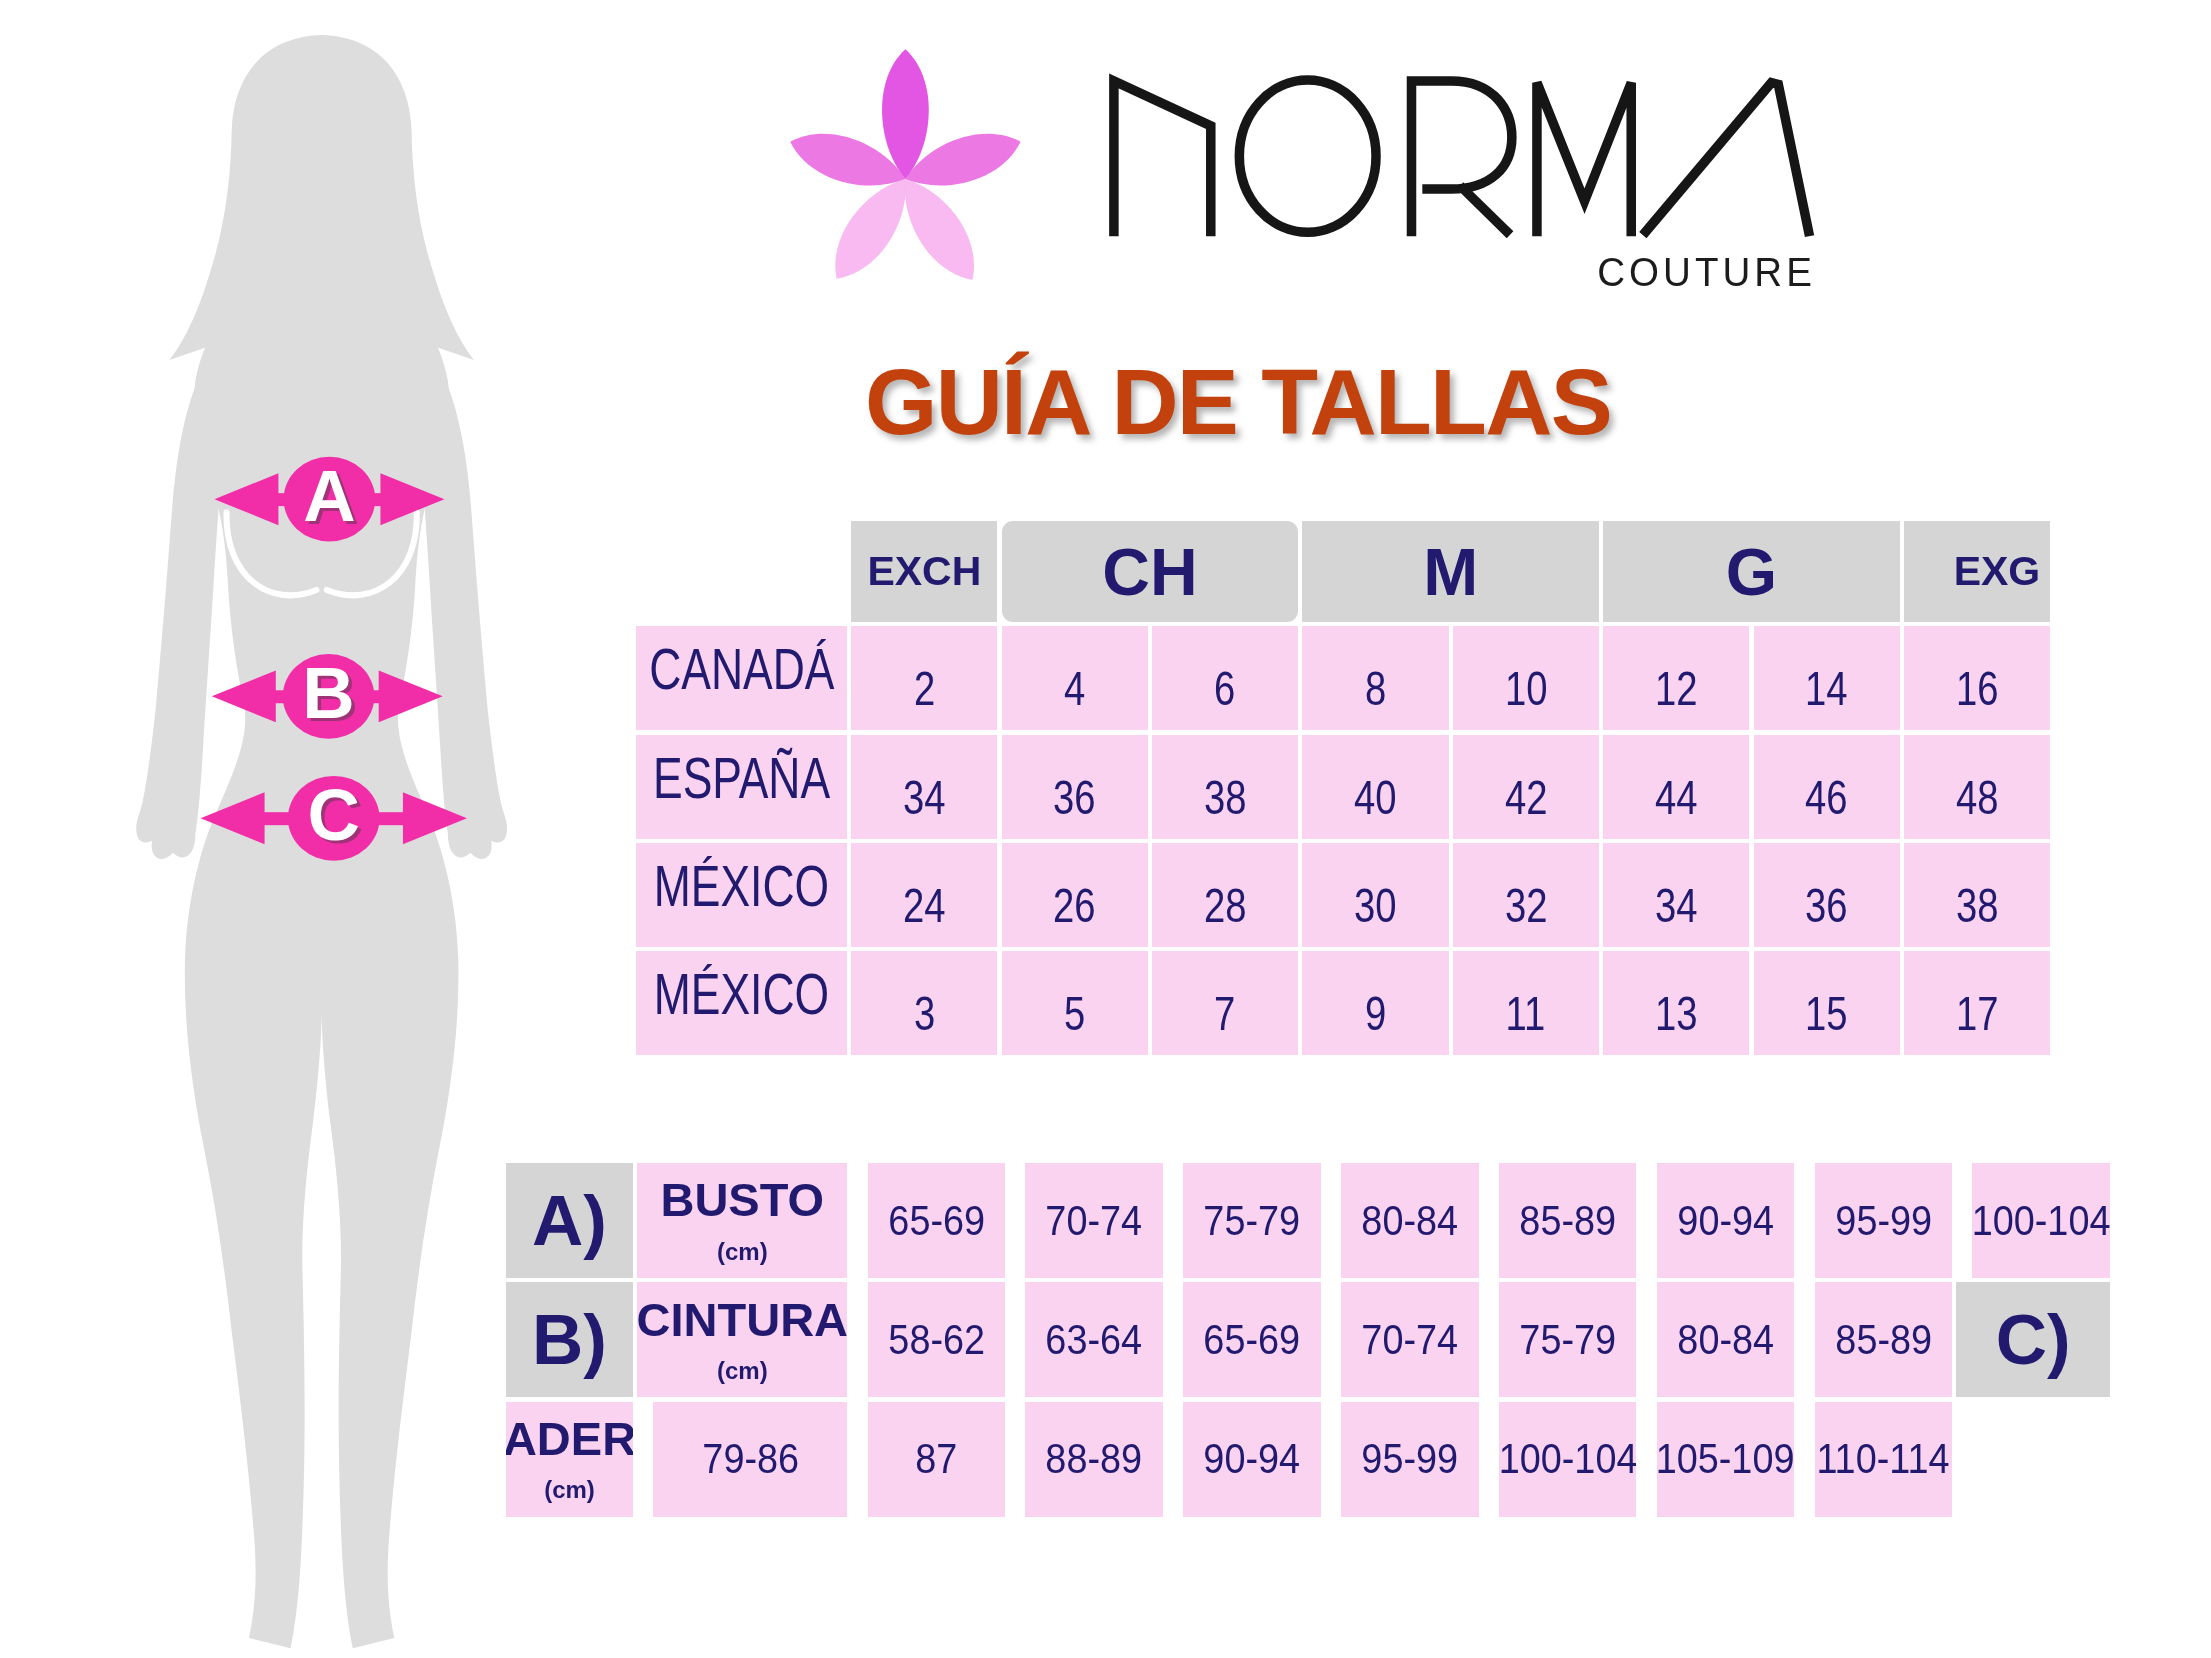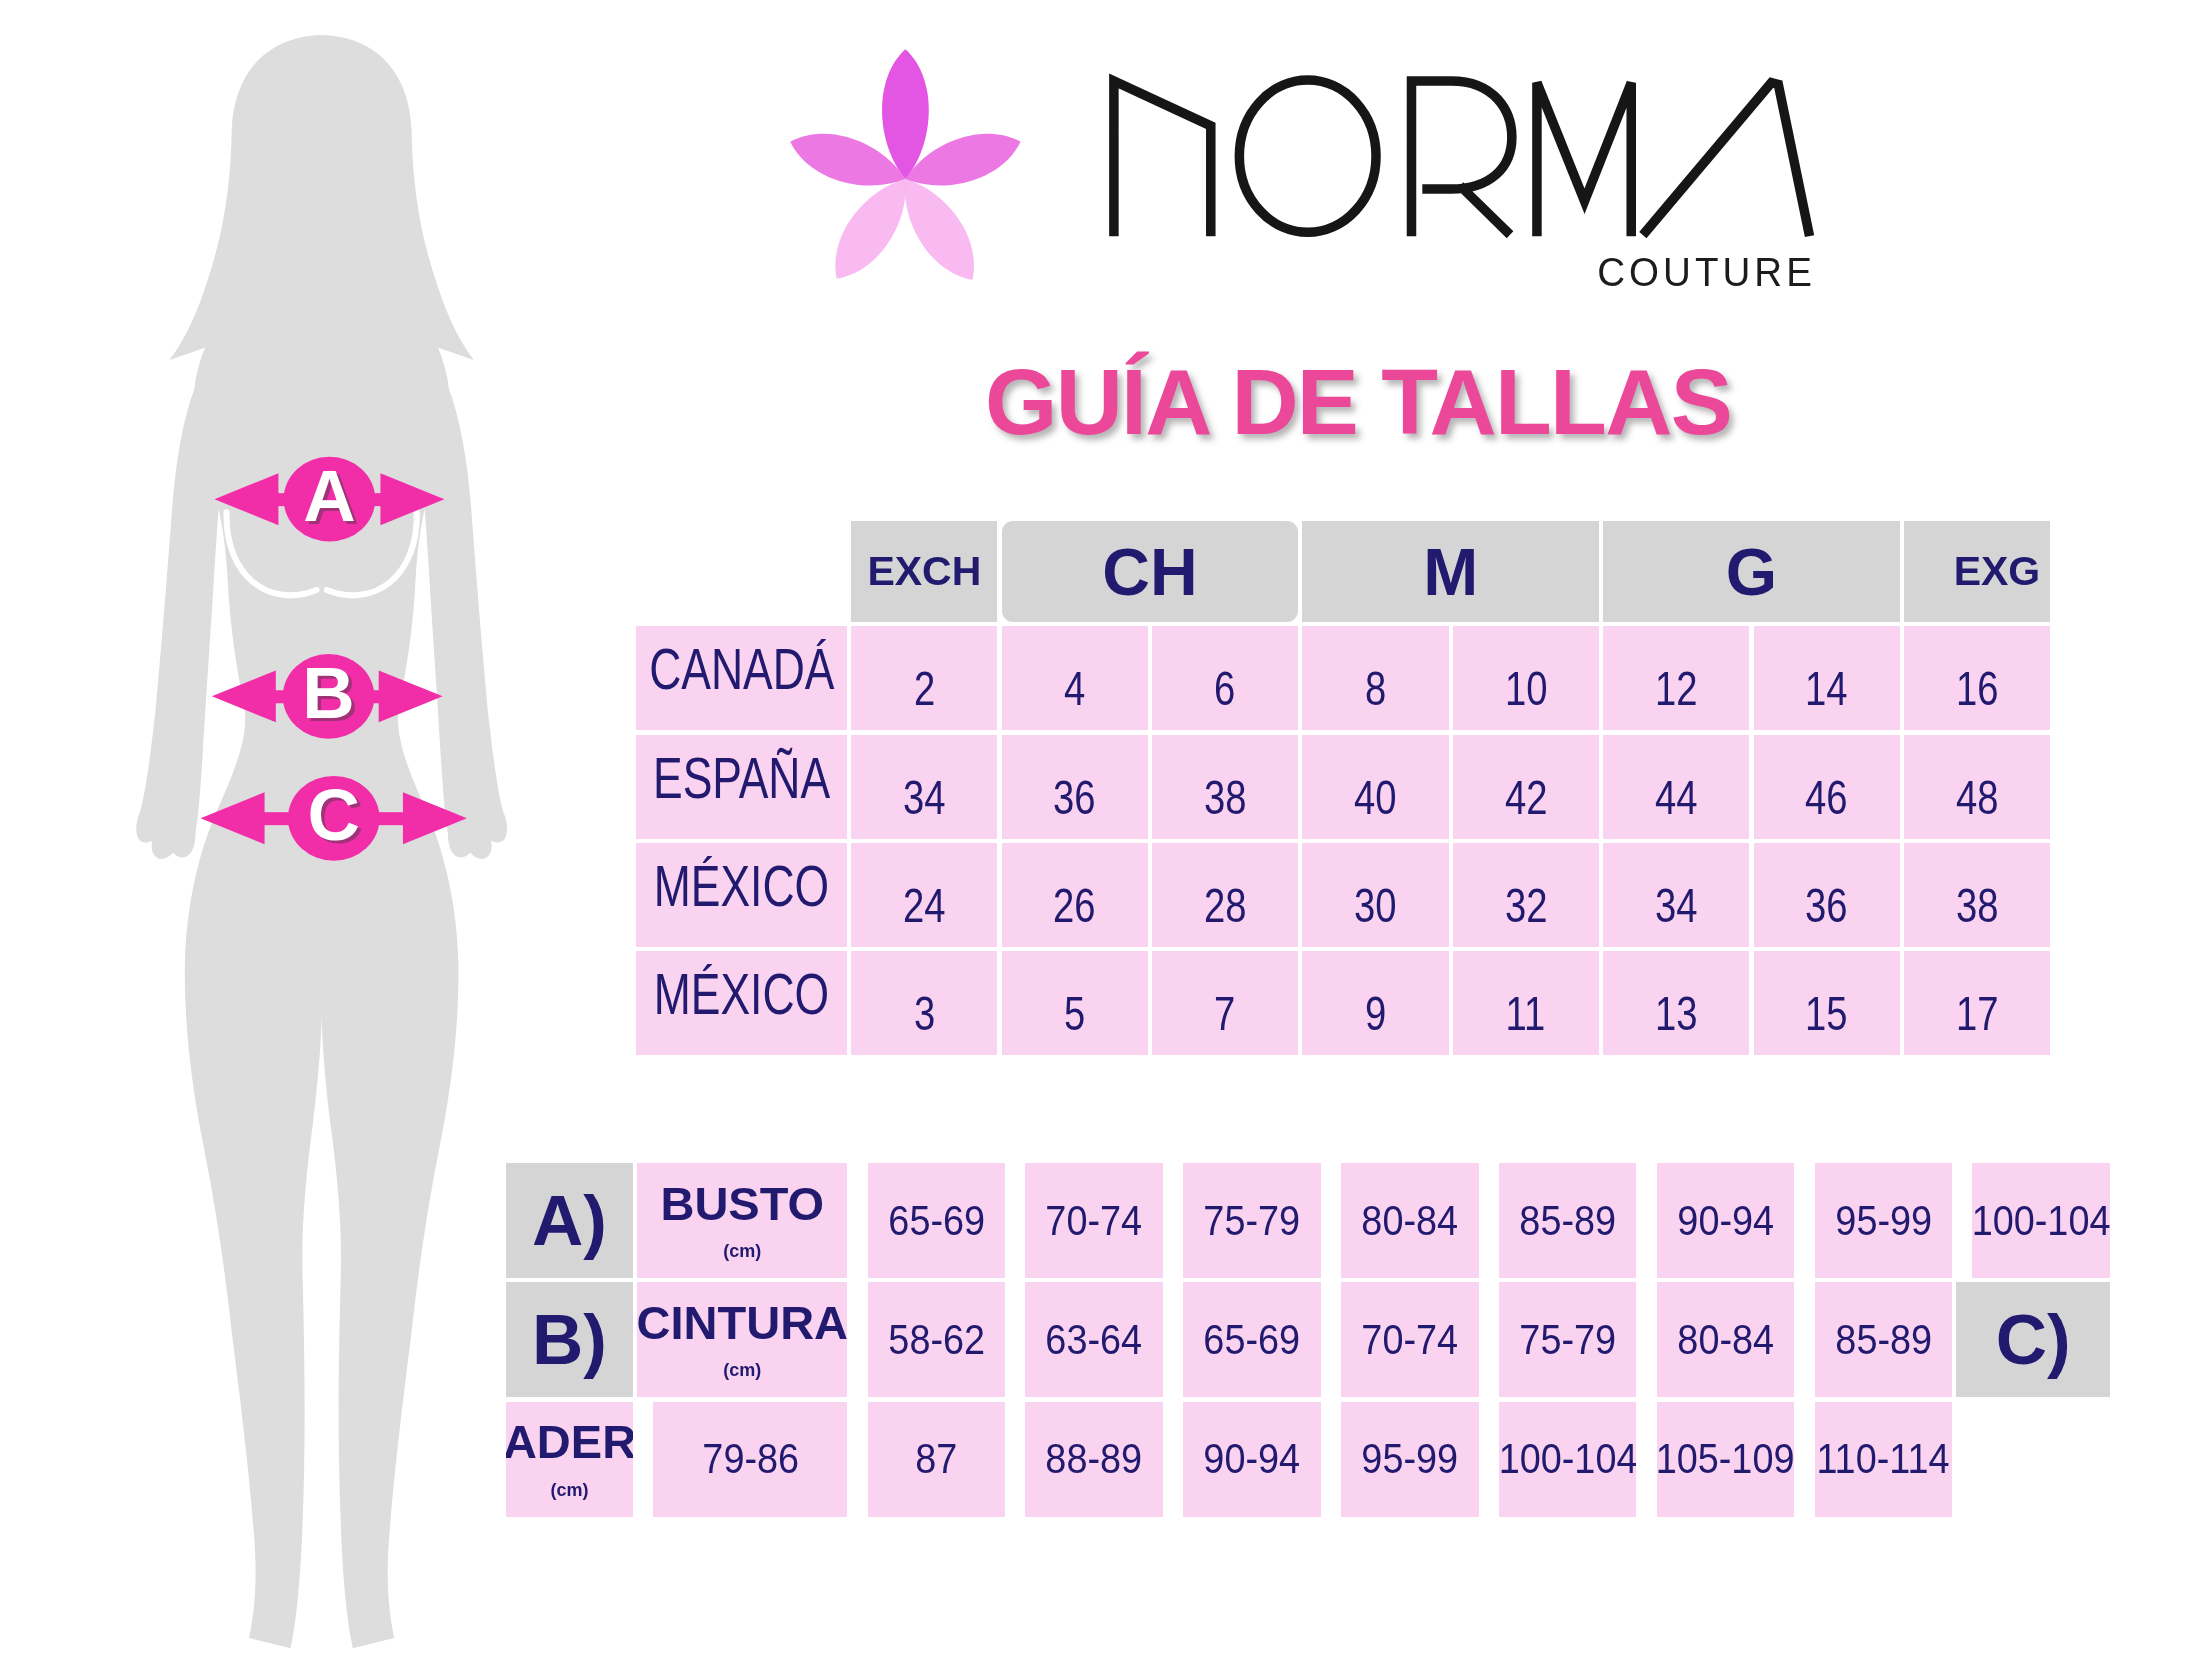--- a/index.html
+++ b/index.html
@@ -7,22 +7,22 @@
         font-family:"Liberation Sans","DejaVu Sans",sans-serif;}
 
   
   .flower{position:absolute;left:761px;top:26px;}
   .wordmark{position:absolute;left:1094px;top:61px;}
   .couture{position:absolute;left:1470px;top:249px;width:346px;text-align:right;
            font-size:41px;letter-spacing:4.3px;color:#1c1c1c;font-weight:400;
            transform:scaleX(.94);transform-origin:right center;}
 
   
-  .title{position:absolute;left:865px;top:349px;width:986px;text-align:center;
-         font-weight:bold;font-size:93px;letter-spacing:-1.7px;color:#ec4899;
+  .title{position:absolute;left:865px;top:349px;width:986px;text-align:left;
+         font-weight:bold;font-size:93px;letter-spacing:-1.7px;color:#c2410c;
          text-shadow:4.3px 5.2px 6px rgba(90,90,90,.45);}
 
   
   .figure{position:absolute;left:0;top:0;}
 
   
   .grid{position:absolute;display:grid;column-gap:4.3px;row-gap:4.3px;}
   #size-table{left:636px;top:521px;width:1414px;
       grid-template-columns:211px repeat(8,1fr);
       grid-template-rows:101px repeat(4,104px);}
@@ -35,21 +35,21 @@
   .hdr{background:#d5d5d5;font-weight:bold;font-size:41px;}
   .hdr.big{font-size:66px;}
   .pink{background:#fad3f0;}
   .plabel{align-items:flex-end;padding-bottom:28px;font-size:57px;}
   .pval{align-items:flex-end;padding-bottom:14px;font-size:49px;}
   .cond{display:inline-block;transform:scaleX(.78);transform-origin:center bottom;white-space:nowrap;}
   .cond2{display:inline-block;transform:scaleX(.9);white-space:nowrap;}
   .gkey{background:#d5d5d5;font-weight:bold;font-size:71px;}
   .mlab{flex-direction:column;font-weight:bold;}
   .mlab .nm{font-size:47px;line-height:1.05;}
-  .mlab .un{font-size:18px;margin-top:13px;}
+  .mlab .un{font-size:24px;margin-top:13px;}
   .pval2{font-size:42px;margin-left:16px;}
 </style>
 </head>
 <body>
 
 <div class="page">
 
   <svg class="figure" width="709" height="1659" viewBox="0 0 820 1918">
     <g fill="#dddddd">
 

